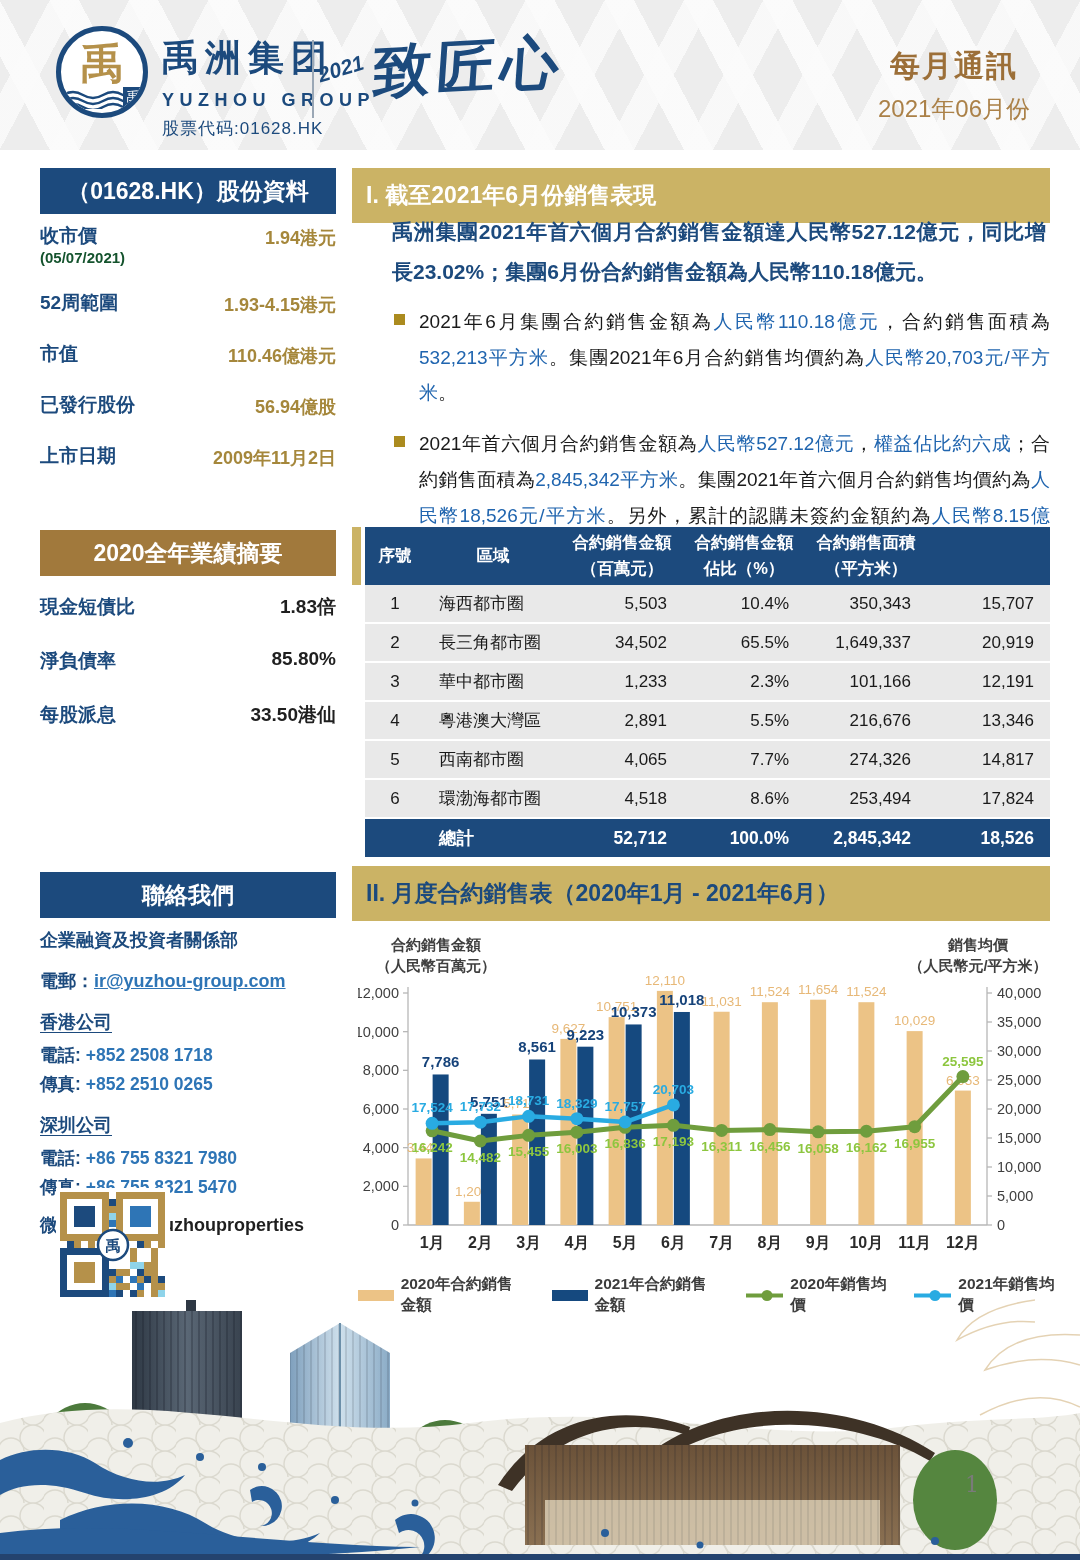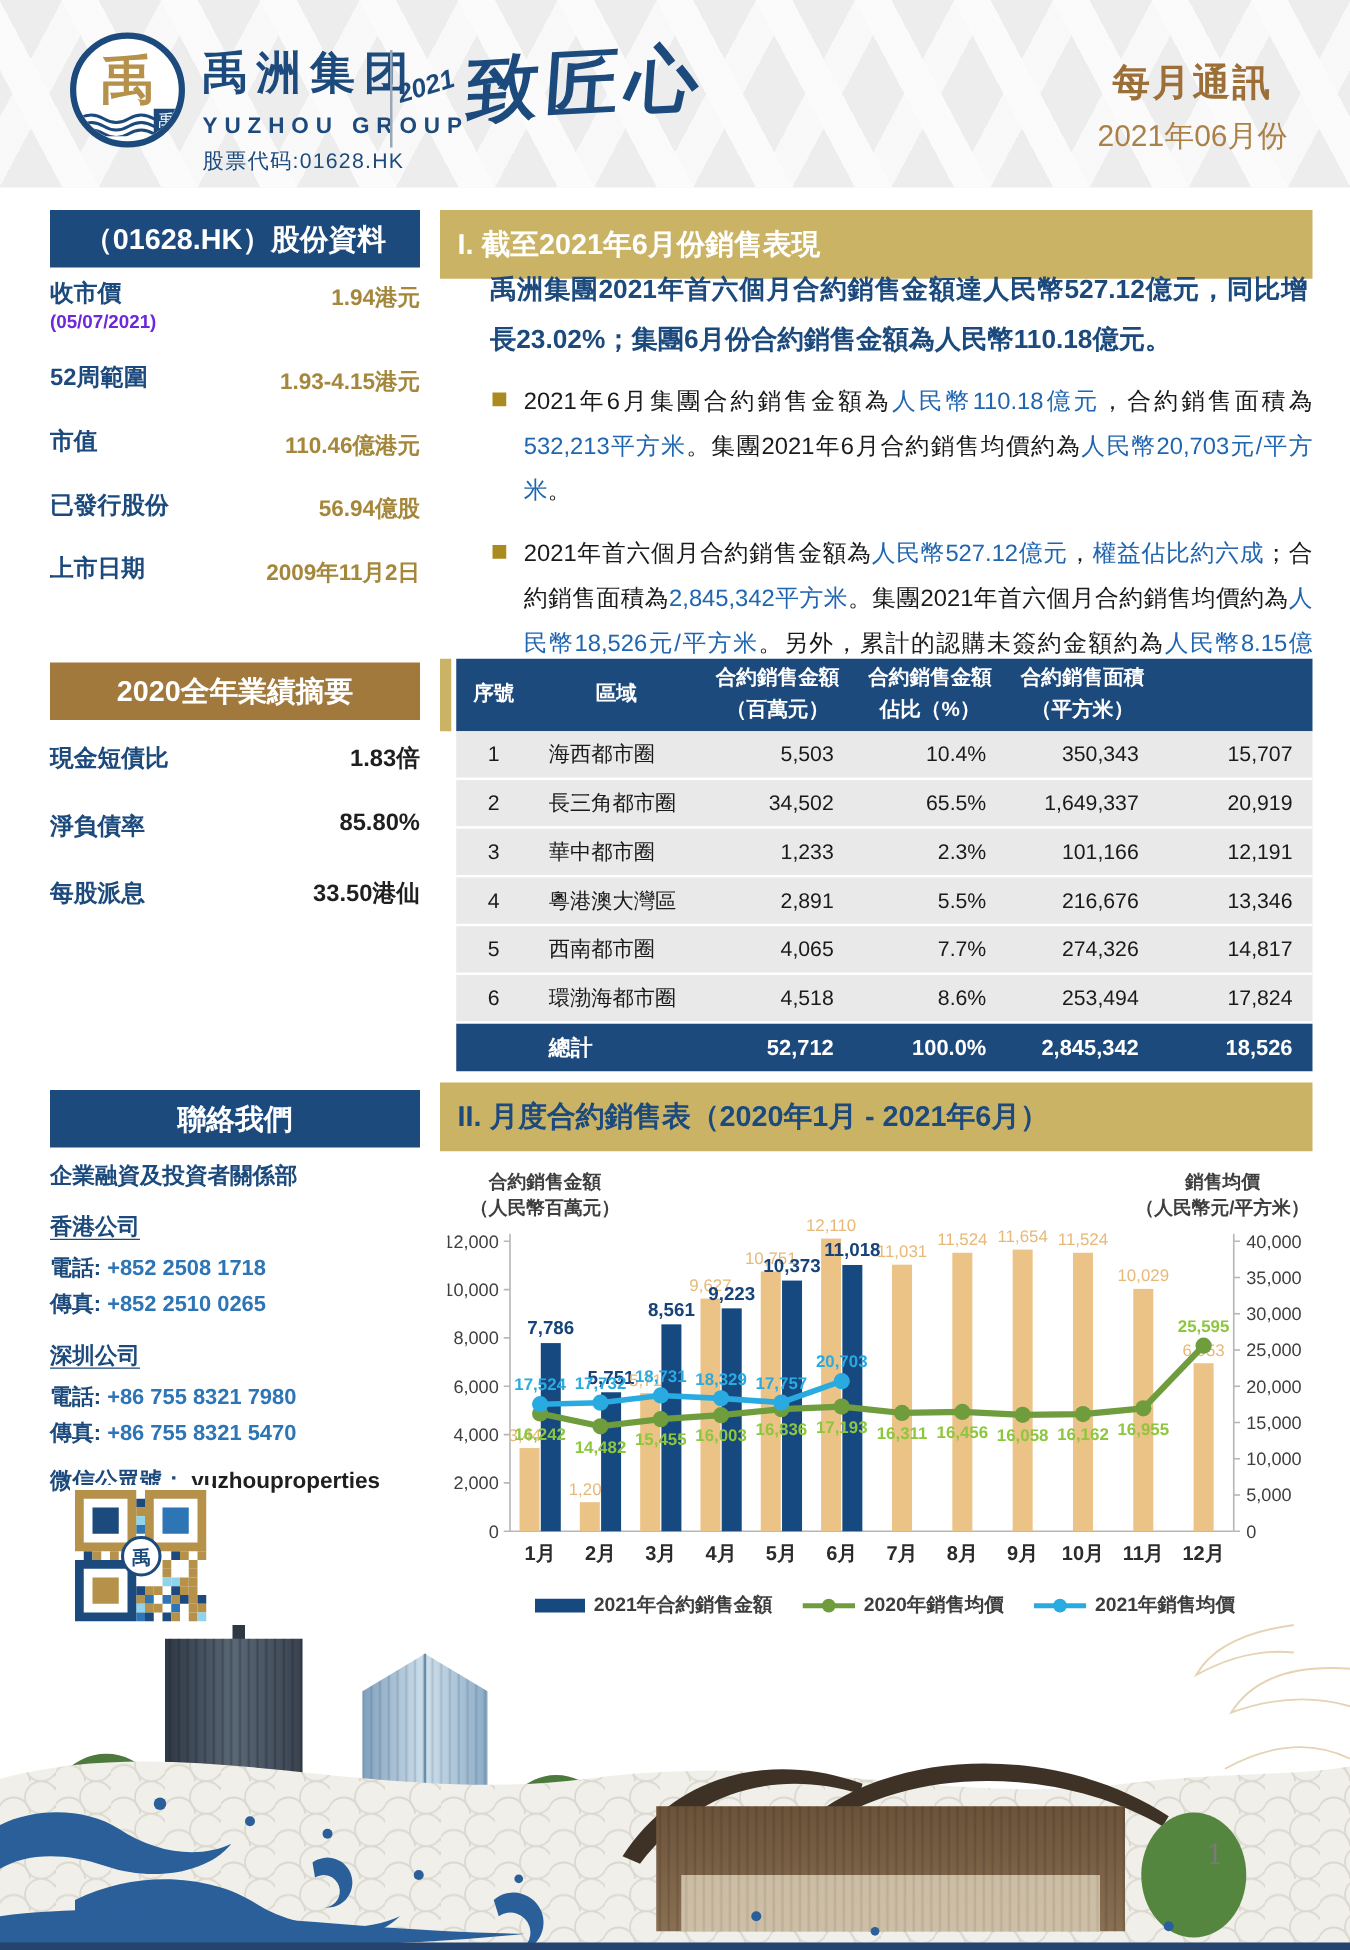--- a/index.html
+++ b/index.html
@@ -42,21 +42,21 @@
   #contact-h{left:40px;top:872px;width:296px;background:#1c4a7d;}
   .sec-h{height:55px;display:flex;align-items:center;padding-left:14px;box-sizing:border-box;
          font-weight:700;font-size:23px;background:#cbb365;}
   #s1-h{left:352px;top:168px;width:698px;color:#fff;}
   #s2-h{left:352px;top:866px;width:698px;color:#1c4a7d;}
 
   
   #stock-rows{left:40px;top:224px;width:296px;}
   .srow{display:flex;justify-content:space-between;margin-bottom:25px;}
   .srow .lab{color:#1c4a7d;font-weight:700;font-size:19px;line-height:1.3;}
-  .srow .sub{font-size:15px;font-weight:700;color:#6d28d9;}
+  .srow .sub{font-size:15px;font-weight:700;color:#14532d;}
   .srow .val{color:#a5873b;font-weight:700;font-size:18px;padding-top:2px;white-space:nowrap;}
   #sum-rows{left:40px;top:594px;width:296px;}
   .mrow{display:flex;justify-content:space-between;margin-bottom:28px;}
   .mrow .lab{color:#1c4a7d;font-weight:700;font-size:19px;}
   .mrow .val{color:#1f1f1f;font-weight:700;font-size:19px;white-space:nowrap;}
 
   
   #intro{left:392px;top:212px;width:654px;font-size:21px;font-weight:700;color:#1c4a7d;
          line-height:1.92;text-align:justify;}
   #bullets{left:392px;top:304px;width:658px;}
@@ -183,20 +183,23 @@
     </div>
     <div class="mrow">
       <div class="lab">每股派息</div>
       <div class="val">33.50港仙</div>
     </div>
   </div>
 
 <div class="abs panel-h" id="contact-h">聯絡我們</div>
 <div class="abs" id="contact-body">
   <div class="c-dept">企業融資及投資者關係部</div>
+  <div class="c-mail">
+    <span>電郵：</span><a href="#">ir@yuzhou-group.com</a>
+  </div>
   <div class="c-city">香港公司</div>
   <div class="c-line">
     <span>電話:</span>
     <span class="pv">+852 2508 1718</span>
   </div>
   <div class="c-line">
     <span>傳真:</span>
     <span class="pv">+852 2510 0265</span>
   </div>
   <div class="gap"></div>
@@ -482,20 +485,24 @@
       <circle cx="315.375" cy="176.9226" r="6.5" fill="#29abe2"></circle>
       <text x="74.125" y="184.36079999999998" text-anchor="middle" font-size="13.5" font-weight="600" fill="#29abe2">17,524</text>
       <text x="122.375" y="183.1544" text-anchor="middle" font-size="13.5" font-weight="600" fill="#29abe2">17,732</text>
       <text x="170.625" y="177.36020000000002" text-anchor="middle" font-size="13.5" font-weight="600" fill="#29abe2">18,731</text>
       <text x="218.875" y="179.6918" text-anchor="middle" font-size="13.5" font-weight="600" fill="#29abe2">18,329</text>
       <text x="267.125" y="183.0094" text-anchor="middle" font-size="13.5" font-weight="600" fill="#29abe2">17,757</text>
       <text x="315.375" y="165.9226" text-anchor="middle" font-size="13.5" font-weight="600" fill="#29abe2">20,703</text>
     </svg></div>
 <div class="abs" id="legend">
     <div class="lg">
+      <span class="bar-sw" style="background: rgb(236, 195, 134);"></span>
+      <span>2020年合約銷售金額</span>
+    </div>
+    <div class="lg">
       <span class="bar-sw" style="background: rgb(21, 73, 127);"></span>
       <span>2021年合約銷售金額</span>
     </div>
     <div class="lg">
       <svg width="42" height="13">
         <line x1="0" y1="6.5" x2="42" y2="6.5" stroke="#6f9d3d" stroke-width="4"></line>
         <circle cx="21" cy="6.5" r="5.5" fill="#6f9d3d"></circle>
       </svg>
       <span>2020年銷售均價</span>
     </div>

